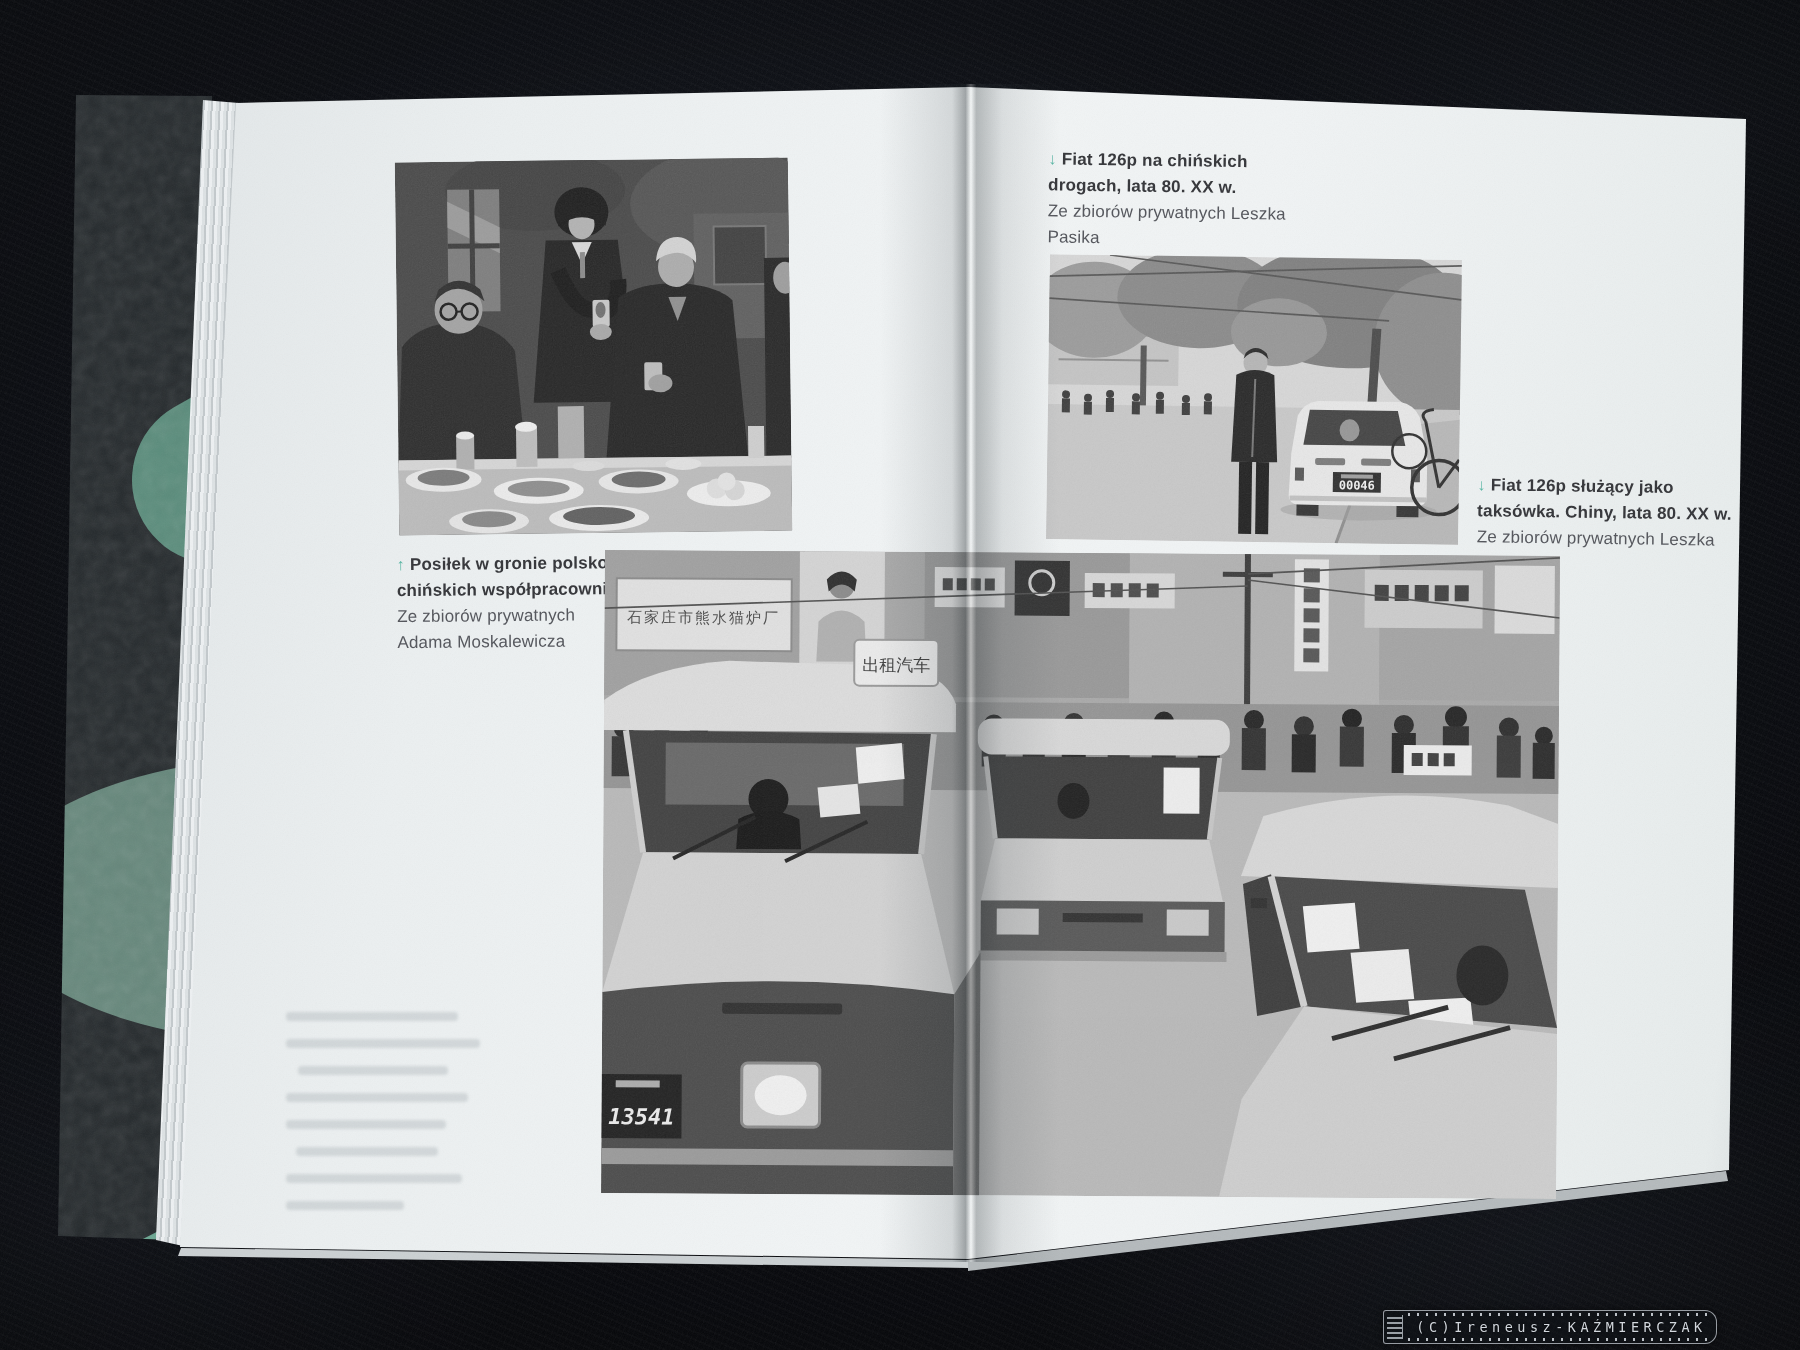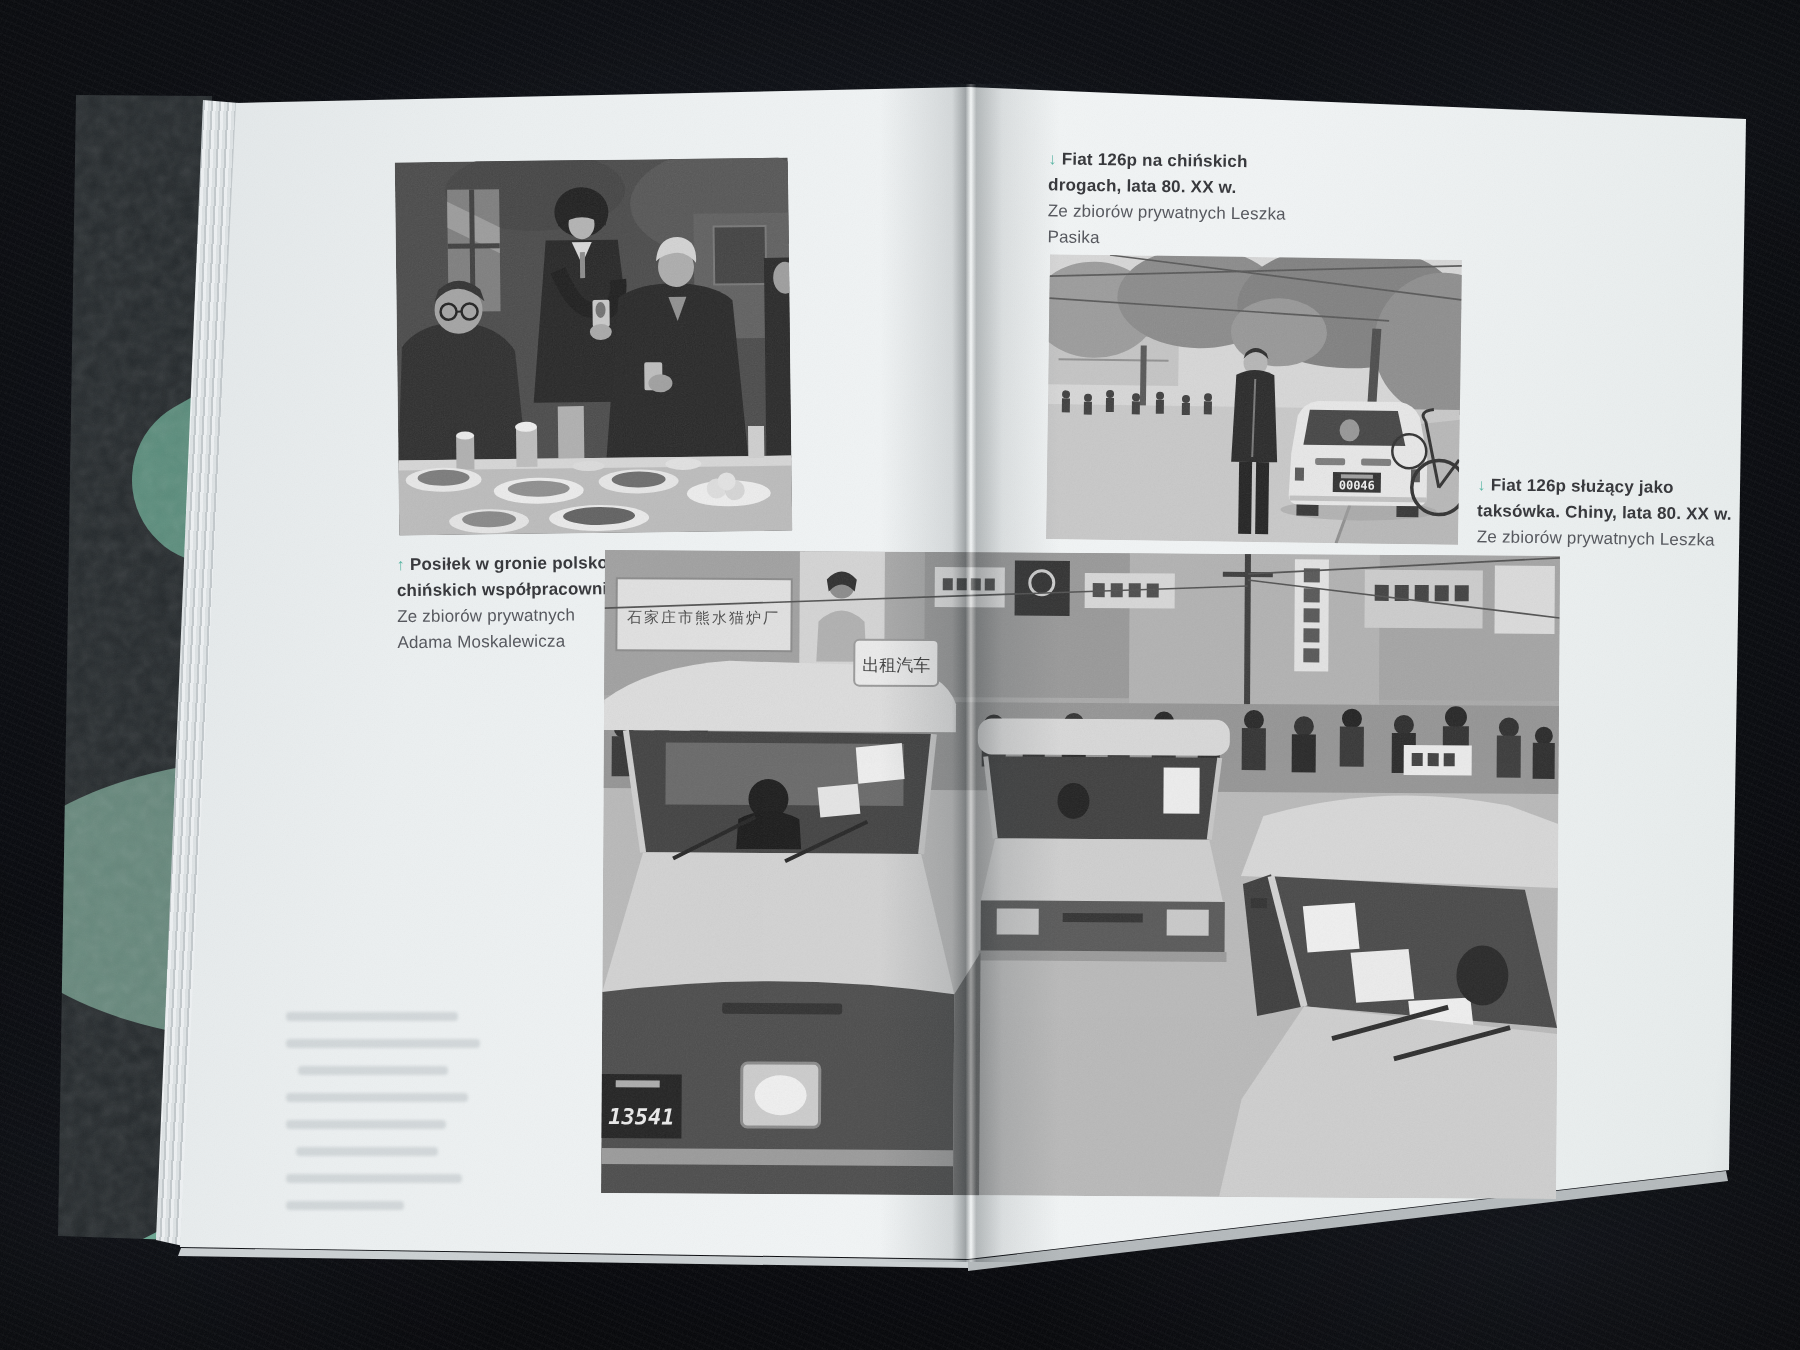--- a/index.html
+++ b/index.html
@@ -483,14 +483,18 @@
       <rect width="955" height="643" filter="url(#grain)" opacity=".20"></rect>
     </svg>
   </figure>
 
   <div class="abs gutter"></div>
 
   <svg class="abs grain-global" width="1800" height="1350" aria-hidden="true">
     <rect width="1800" height="1350" filter="url(#grain)"></rect>
   </svg>
 
+  <div class="abs watermark">
+    <div class="wm-leader"></div>
+    <div class="wm-text">(C)Ireneusz-KAŹMIERCZAK</div>
+  </div>
 
 </div>
 
 </body></html>

